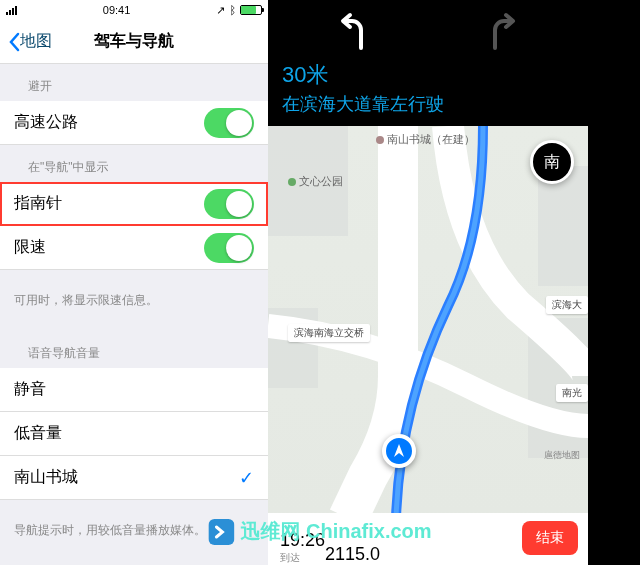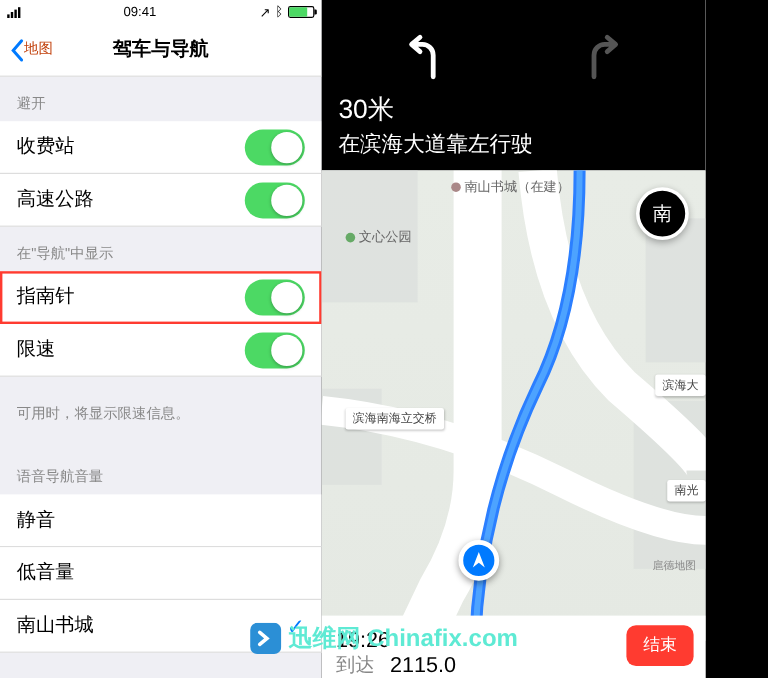--- a/index.html
+++ b/index.html
@@ -12,34 +12,34 @@
 .status-bar .sig span{width:2px;background:#000}
 .status-bar .sig span:nth-child(1){height:3px}
 .status-bar .sig span:nth-child(2){height:5px}
 .status-bar .sig span:nth-child(3){height:7px}
 .status-bar .sig span:nth-child(4){height:9px}
 .status-bar .right-icons{display:flex;align-items:center;gap:4px}
 .status-bar .bat{width:22px;height:10px;border:1px solid #000;border-radius:2px;position:relative}
 .status-bar .bat::after{content:"";position:absolute;right:-3px;top:2px;width:2px;height:4px;background:#000;border-radius:0 1px 1px 0}
 .status-bar .bat .fill{background:#4cd964;height:100%;width:75%;border-radius:1px}
 .nav-bar{height:44px;background:#fff;display:flex;align-items:center;padding:0 8px;border-bottom:1px solid #ddd;position:relative}
-.nav-bar .back{color:#c2410c;font-size:12px;display:flex;}
+.nav-bar .back{color:#0c4a6e;font-size:16px;display:flex;align-items:center}
 .nav-bar .back svg{width:12px;height:20px}
 .nav-bar .title{position:absolute;left:0;right:0;text-align:center;font-size:16px;font-weight:700;pointer-events:none}
-.sect-h{font-size:12px;color:#888;padding:14px 14px 6px}
+.sect-h{font-size:12px;color:#888;padding:14px 28px 6px}
 .row{background:#fff;height:44px;display:flex;align-items:center;justify-content:space-between;padding:0 14px;border-bottom:0.5px solid #ddd;font-size:16px}
 .row:first-of-type{border-top:0.5px solid #ddd}
 .toggle{width:50px;height:30px;border-radius:15px;display:flex;align-items:center;padding:2px}
 .toggle.on{background:#4cd964;justify-content:flex-end}
 .toggle .knob{width:26px;height:26px;background:#fff;border-radius:50%;box-shadow:0 1px 3px rgba(0,0,0,0.3)}
 .hint{font-size:12px;color:#888;padding:22px 14px}
 .check{color:#007aff;font-size:18px}
 .highlight{outline:2px solid #ff3b30;outline-offset:-2px;position:relative;z-index:1}
 
-.banner{background:#000;color:#ffffff;padding:24px 14px 10px}
+.banner{background:#000;color:#0ea5e9;padding:8px 14px 10px}
 .arrows{display:flex;justify-content:space-around;padding:4px 0 8px}
 .arrows svg{width:44px;height:40px}
 .dist{font-size:22px;font-weight:500}
 .instr{font-size:18px;margin-top:2px}
 .map{position:relative;height:392px;background:linear-gradient(180deg,#e8ece6 0%,#e5e9e3 100%)}
 .route{position:absolute}
 .compass{position:absolute;top:14px;right:14px;width:44px;height:44px;border-radius:50%;background:#000;color:#fff;display:flex;align-items:center;justify-content:center;font-size:16px;border:3px solid #fff;box-shadow:0 2px 6px rgba(0,0,0,0.3)}
 .pos-dot{position:absolute;bottom:50px;left:114px;width:34px;height:34px;border-radius:50%;background:#007aff;border:4px solid #fff;box-shadow:0 2px 6px rgba(0,0,0,0.4);display:flex;align-items:center;justify-content:center}
 .pos-dot svg{width:16px;height:16px}
 .label-tag{position:absolute;background:#fff;padding:2px 6px;font-size:10px;color:#444;border-radius:2px;box-shadow:0 1px 2px rgba(0,0,0,0.2)}
@@ -76,26 +76,20 @@
   <div class="back">
    <svg viewBox="0 0 12 20">
           <path d="M10 2L3 10l7 8" stroke="#007aff" stroke-width="2.5" fill="none" stroke-linecap="round"></path>
         </svg>
    <span>地图</span>
   </div>
   <div class="title">驾车与导航</div>
  </div>
 
  <div class="sect-h">避开</div>
- <div class="row">
-  <span>收费站</span>
-  <div class="toggle on">
-        <div class="knob"></div>
-      </div>
- </div>
  <div class="row">
   <span>高速公路</span>
   <div class="toggle on">
         <div class="knob"></div>
       </div>
  </div>
 
  <div class="sect-h">在"导航"中显示</div>
  <div class="row highlight">
   <span>指南针</span>
@@ -169,21 +163,21 @@
    <svg viewBox="0 0 16 16">
           <path d="M8 1l5 13-5-4-5 4z" fill="#fff"></path>
         </svg>
   </div>
   <div class="credit">扈德地图</div>
  </div>
 
  <div class="btm">
   <div>
    <div style="font-size:18px;font-weight:500">19:26</div>
-   <div style="font-size:16px;color:#888">到达</div>
+   <div style="font-size:10px;color:#888">到达</div>
   </div>
   <div style="font-size:18px">21</div>
   <div style="font-size:18px">15.0</div>
   <div class="end">结束</div>
  </div>
 </div>
 
 <div class="wm">
  <svg viewBox="0 0 26 26">
       <rect width="26" height="26" rx="6" fill="#2b8fd6"></rect>

